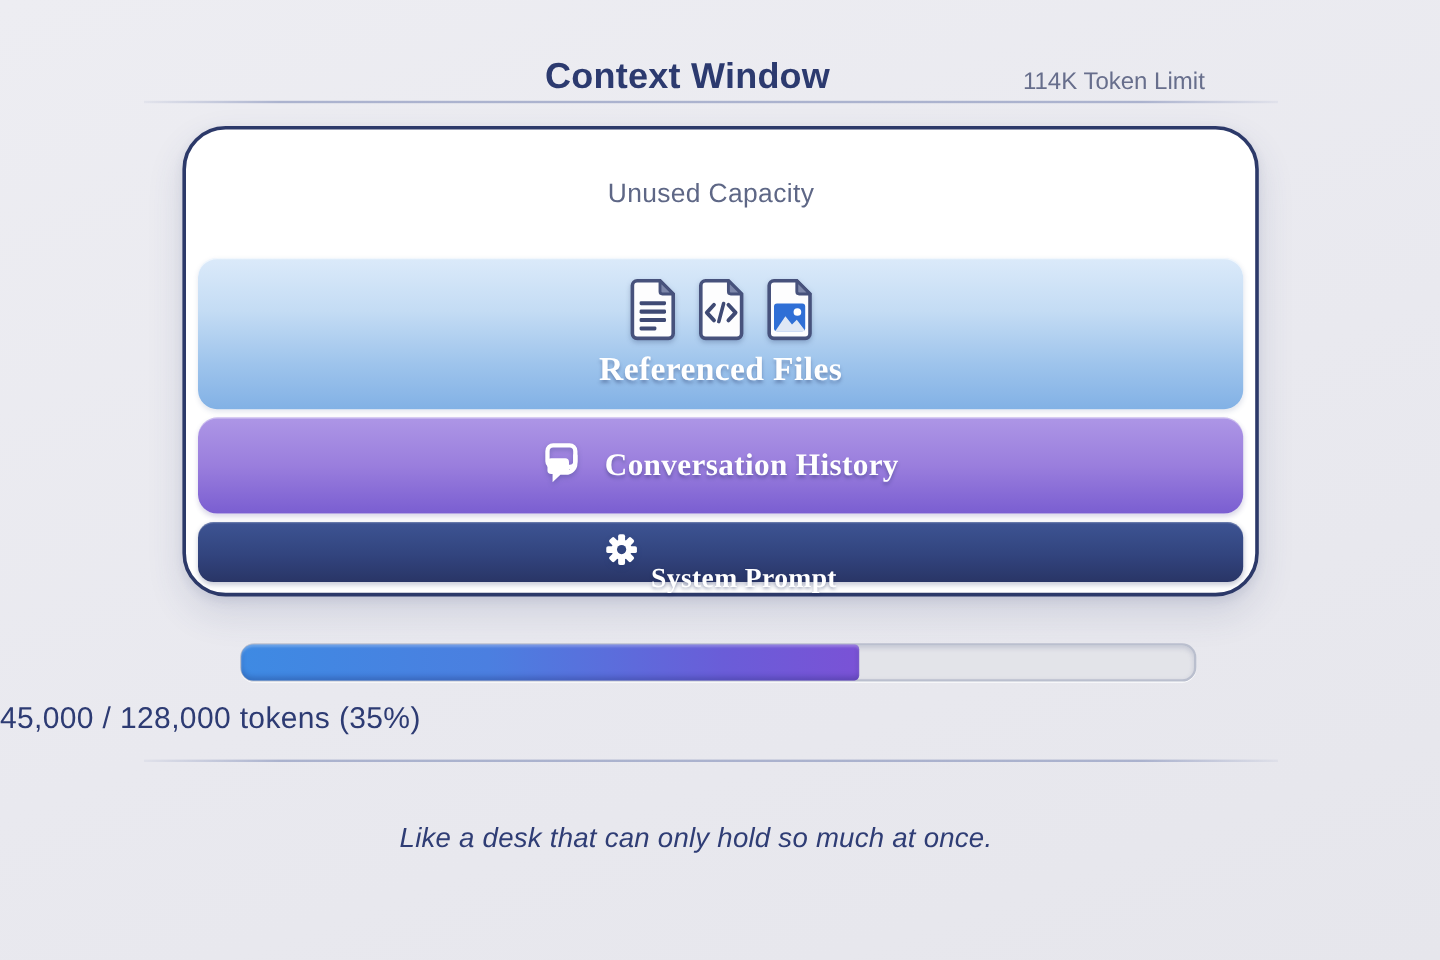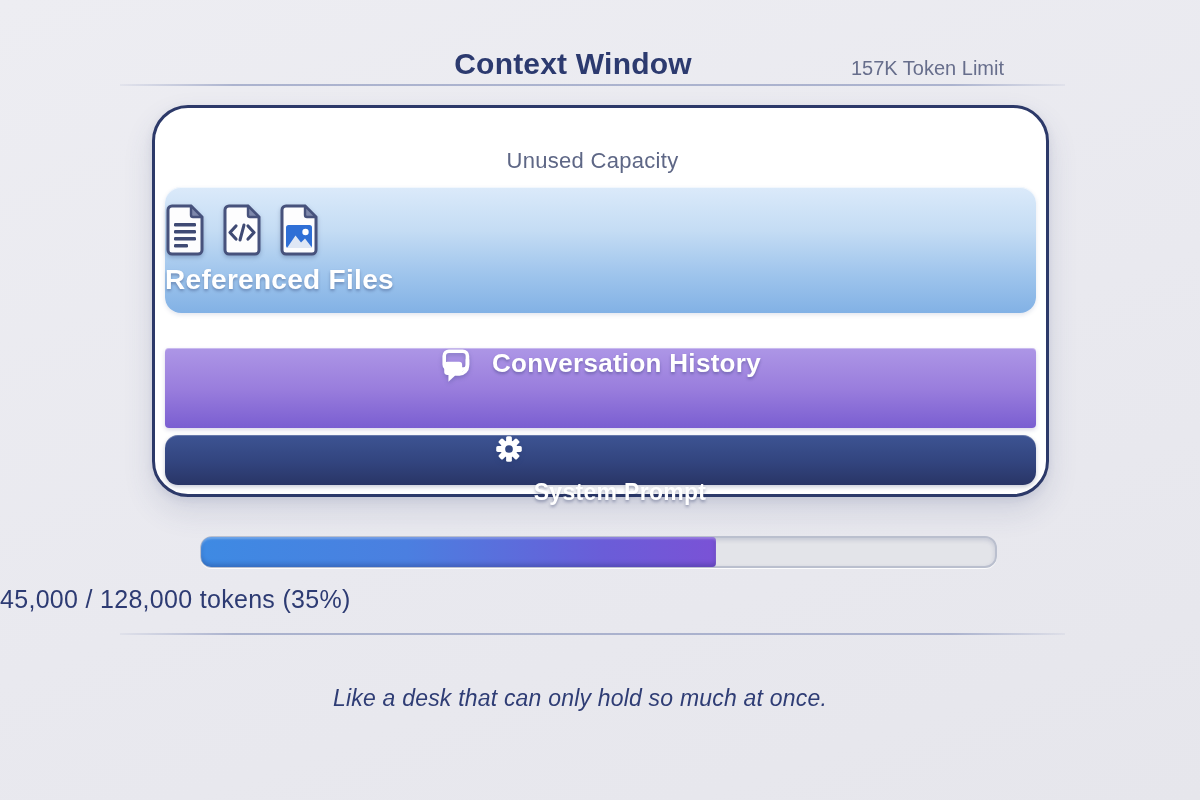--- a/index.html
+++ b/index.html
@@ -35,31 +35,30 @@
     box-shadow: 0 14px 30px rgba(60,70,120,0.14), 0 3px 8px rgba(60,70,120,0.10);
   }
   .unused-label {
     position:absolute; top:40px; left:0; right:16px; text-align:center;
     font-size:22px; font-weight:500; color:#5e6786; letter-spacing:0.3px;
   }
   .layers {
     position:absolute; left:10px; right:10px; bottom:9px;
     display:flex; flex-direction:column; gap:7px;
   }
-  .layer { width:100%; display:flex; justify-content:center; }
+  .layer { width:100%; display:flex; align-items:center; justify-content:center;font-family:Liberation Serif, serif; }
   .layer-referenced {
     height:126px; border-radius:16px; flex-direction:column; gap:4px;
     background: linear-gradient(to bottom, #dbeafa 0%, #c4dcf4 35%, #9ec4ec 70%, #82b1e5 100%);
     box-shadow: inset 0 1px 0 rgba(255,255,255,0.6), 0 2px 4px rgba(70,90,140,0.15);
   }
   .layer-conversation {
-    height:80px; border-radius:4px; gap:14px;
+    height:80px; border-radius:16px; gap:14px;
     background: linear-gradient(to bottom, #ad96e6 0%, #9a7edd 50%, #7a5ed1 100%);
     box-shadow: inset 0 1px 0 rgba(255,255,255,0.35), 0 2px 4px rgba(70,60,140,0.2);
-    margin-top: 28px;
   }
   .layer-system {
     height:50px; border-radius:13px; gap:11px;
     background: linear-gradient(to bottom, #3d5493 0%, #32447e 55%, #293566 100%);
     box-shadow: inset 0 1px 0 rgba(255,255,255,0.22), 0 2px 4px rgba(40,50,100,0.25);
   }
   .layer-label {
     color:#ffffff; font-weight:700; letter-spacing:0.3px;
     text-shadow: 0 2px 3px rgba(30,40,90,0.35);
   }
@@ -91,21 +90,21 @@
     position:absolute; top:652px; left:0; width:1160px; text-align:center;
     font-size:23px; font-style:italic; color:#2f3d75; letter-spacing:0.2px;margin-top:33px;
   }
 </style>
 </head>
 <body>
 
 <div class="stage">
 
   <div class="title">Context Window</div>
-  <div class="token-limit">157K Token Limit</div>
+  <div class="token-limit">114K Token Limit</div>
   <div class="divider top"></div>
 
   <div class="window-box">
     <div class="unused-label">Unused Capacity</div>
 
     <div class="layers">
 
       <div class="layer layer-referenced">
         <div class="file-icons">
           <span class="icon">

